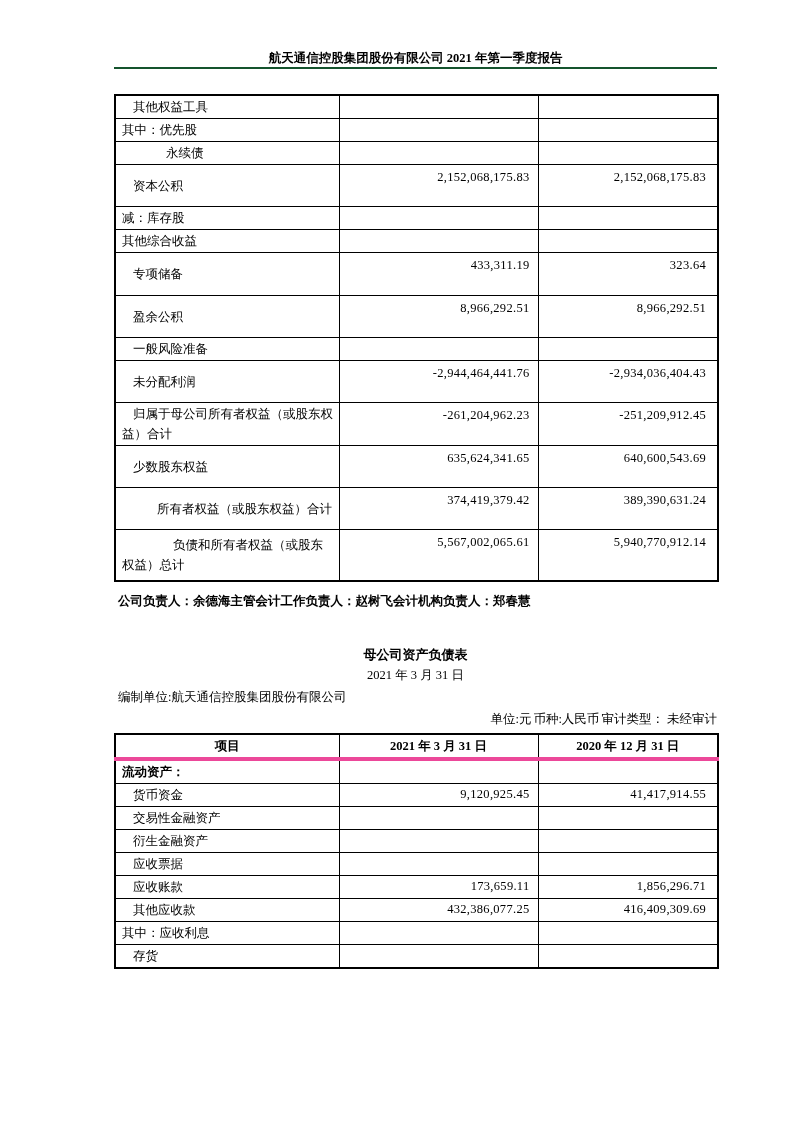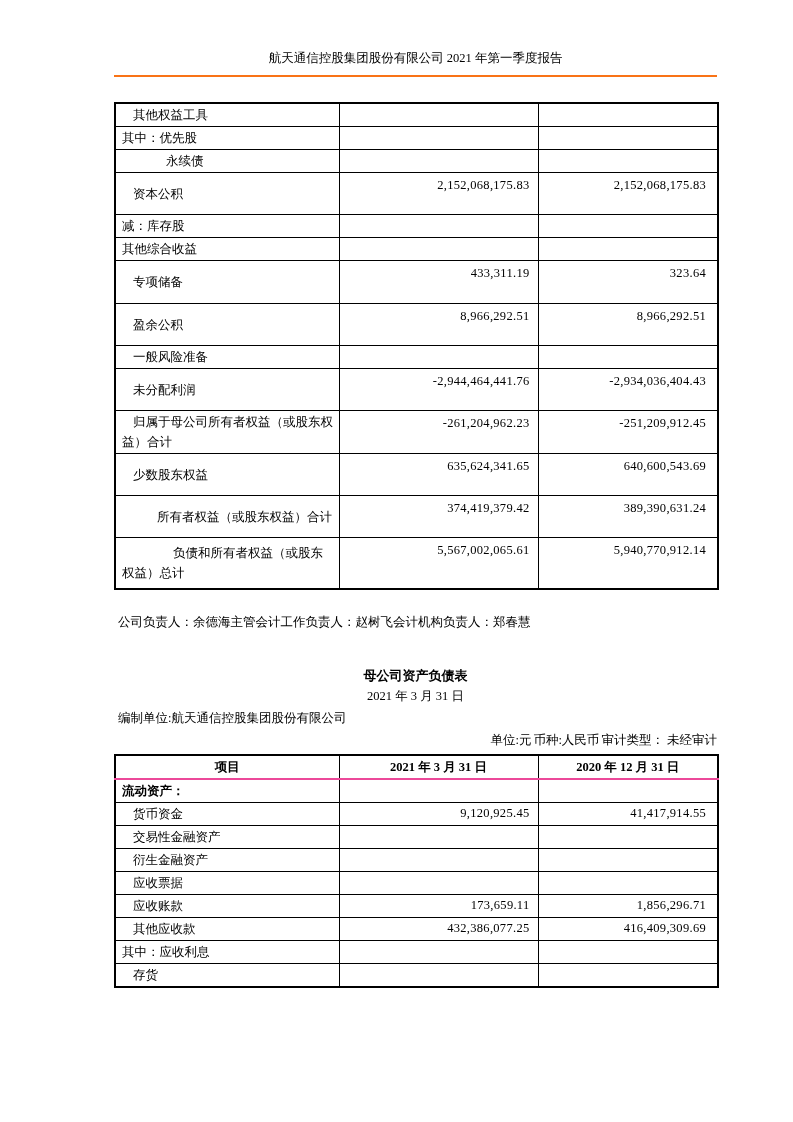--- a/index.html
+++ b/index.html
@@ -10,24 +10,23 @@
     margin:0 auto;
     font-family:"Liberation Serif","DejaVu Serif",serif;
     color:#000;
     overflow:hidden;
   }
   .content{margin-left:114px;width:603px;}
 
   
   .page-header{
     padding-top:50px;
-    padding-bottom:8px;
-    border-bottom:2px solid #f97316;
-    text-align:center;
-    font-weight:normal;
+    border-bottom:2px solid #14532d;
+    text-align:center;
+    font-weight:bold;
     font-size:12.5px;
     line-height:17px;
   }
 
   
   table.fin{
     border-collapse:collapse;
     table-layout:fixed;
     width:603px;
     border:2px solid #000;
@@ -55,41 +54,42 @@
   }
   td.val.c3{padding-right:11px;}
 
   
   table.t1 td.val{vertical-align:top;padding-top:3px;}
 
   
   table.t2 th{
     font-weight:bold;text-align:center;
     padding:2px 0;line-height:18px;
-    border-bottom:2px solid #ec4899;
+    border-bottom:4px solid #ec4899;
   }
   table.t2 td{vertical-align:middle;}
 
   
   tr.h21{height:21px;} tr.h22{height:22px;margin-left:28px;} tr.h23{height:23px;}
   tr.h42{height:42px;} tr.h43{height:43px;} tr.h51{height:51px;}
 
   
   td.ind1{text-indent:11px;}
   td.ind2{text-indent:35px;}  
   td.ind3{text-indent:51px;}  
   td.indx{text-indent:44px;}  
   .bold{font-weight:bold;}
 
   
   .sig-line{
-    margin-top:24px;
+    margin-top:11px;
     padding-left:4px;
     font-size:12.5px;
     line-height:17px;
+    font-weight:bold;
   }
   .stmt-title{
     margin-top:36px;
     text-align:center;
     font-weight:bold;
     font-size:13px;
     line-height:18px;
   }
   .stmt-date{
     text-align:center;

